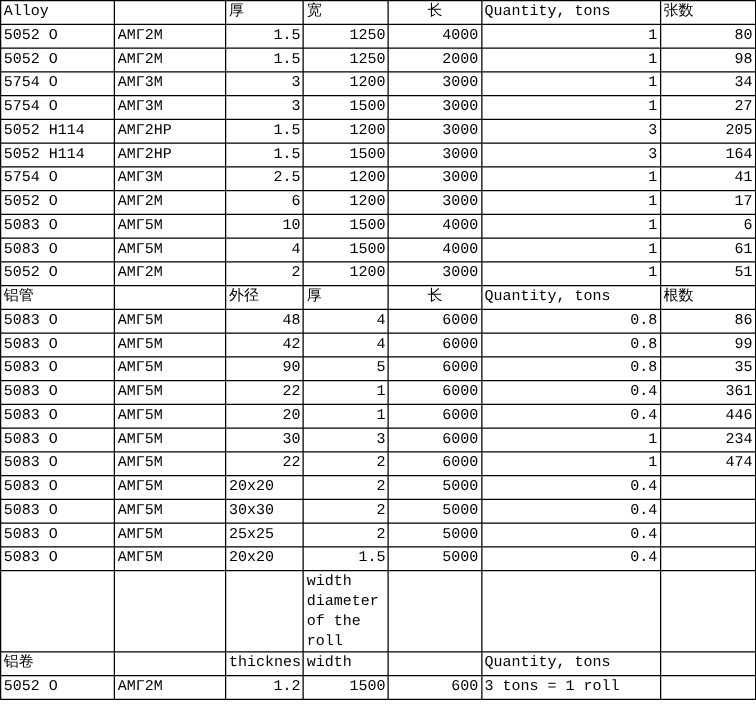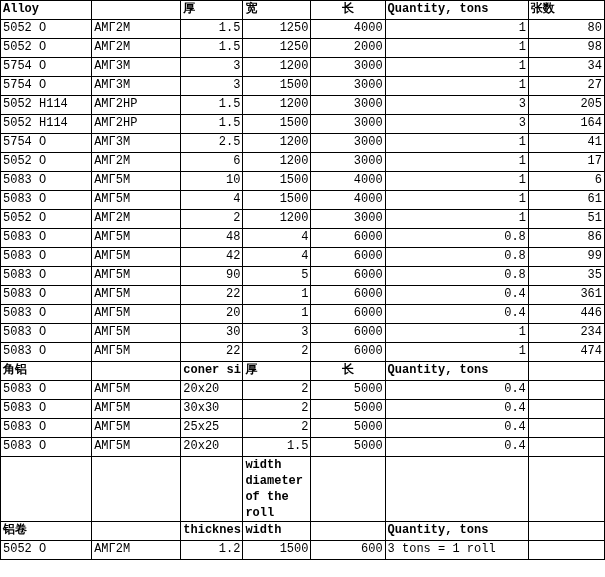--- a/index.html
+++ b/index.html
@@ -27,21 +27,21 @@
     line-height: 16px;
     vertical-align: top;
     overflow: hidden;
     white-space: nowrap;
     font-family: "Liberation Mono", monospace;
     font-size: 12px;
   }
   td.num { text-align: right; }
   td.left { text-align: left; }
   td.center { text-align: center; }
-  td.bold { font-weight: bold; }
+  td.bold { font-weight: normal; }
   td.noborder { border: none; }
   .wrapcell {
     white-space: normal !important;
     word-break: break-word;
     line-height: 15px;
     vertical-align: top;
   }
   col.c0 { width: 91px; }
   col.c1 { width: 89px; }
   col.c2 { width: 62px; }
@@ -170,92 +170,92 @@
       <td class="left">5052 O</td>
       <td class="left">АМГ2М</td>
       <td class="num">2</td>
       <td class="num">1200</td>
       <td class="num">3000</td>
       <td class="num">1</td>
       <td class="num">51</td>
     </tr>
 
     <tr>
-      <td class="left">5083 O</td>
-      <td class="left">АМГ5М</td>
-      <td class="num">48</td>
-      <td class="num">4</td>
-      <td class="num">6000</td>
-      <td class="num">0.8</td>
-      <td class="num">86</td>
-    </tr>
-    <tr>
-      <td class="left">5083 O</td>
-      <td class="left">АМГ5М</td>
-      <td class="num">42</td>
-      <td class="num">4</td>
-      <td class="num">6000</td>
-      <td class="num">0.8</td>
-      <td class="num">99</td>
-    </tr>
-    <tr>
-      <td class="left">5083 O</td>
-      <td class="left">АМГ5М</td>
-      <td class="num">90</td>
-      <td class="num">5</td>
-      <td class="num">6000</td>
-      <td class="num">0.8</td>
-      <td class="num">35</td>
-    </tr>
-    <tr>
-      <td class="left">5083 O</td>
-      <td class="left">АМГ5М</td>
-      <td class="num">22</td>
-      <td class="num">1</td>
-      <td class="num">6000</td>
-      <td class="num">0.4</td>
-      <td class="num">361</td>
-    </tr>
-    <tr>
-      <td class="left">5083 O</td>
-      <td class="left">АМГ5М</td>
-      <td class="num">20</td>
-      <td class="num">1</td>
-      <td class="num">6000</td>
-      <td class="num">0.4</td>
-      <td class="num">446</td>
-    </tr>
-    <tr>
-      <td class="left">5083 O</td>
-      <td class="left">АМГ5М</td>
-      <td class="num">30</td>
-      <td class="num">3</td>
-      <td class="num">6000</td>
-      <td class="num">1</td>
-      <td class="num">234</td>
-    </tr>
-    <tr>
-      <td class="left">5083 O</td>
-      <td class="left">АМГ5М</td>
-      <td class="num">22</td>
-      <td class="num">2</td>
-      <td class="num">6000</td>
-      <td class="num">1</td>
-      <td class="num">474</td>
-    </tr>
-
-    <tr>
-      <td class="left bold">角铝</td>
+      <td class="left bold">铝管</td>
       <td class="left"></td>
-      <td class="left bold">coner si</td>
+      <td class="left bold">外径</td>
       <td class="left bold">厚</td>
       <td class="center bold">长</td>
       <td class="left bold">Quantity, tons</td>
-      <td class="left"></td>
-    </tr>
+      <td class="left bold">根数</td>
+    </tr>
+    <tr>
+      <td class="left">5083 O</td>
+      <td class="left">АМГ5М</td>
+      <td class="num">48</td>
+      <td class="num">4</td>
+      <td class="num">6000</td>
+      <td class="num">0.8</td>
+      <td class="num">86</td>
+    </tr>
+    <tr>
+      <td class="left">5083 O</td>
+      <td class="left">АМГ5М</td>
+      <td class="num">42</td>
+      <td class="num">4</td>
+      <td class="num">6000</td>
+      <td class="num">0.8</td>
+      <td class="num">99</td>
+    </tr>
+    <tr>
+      <td class="left">5083 O</td>
+      <td class="left">АМГ5М</td>
+      <td class="num">90</td>
+      <td class="num">5</td>
+      <td class="num">6000</td>
+      <td class="num">0.8</td>
+      <td class="num">35</td>
+    </tr>
+    <tr>
+      <td class="left">5083 O</td>
+      <td class="left">АМГ5М</td>
+      <td class="num">22</td>
+      <td class="num">1</td>
+      <td class="num">6000</td>
+      <td class="num">0.4</td>
+      <td class="num">361</td>
+    </tr>
+    <tr>
+      <td class="left">5083 O</td>
+      <td class="left">АМГ5М</td>
+      <td class="num">20</td>
+      <td class="num">1</td>
+      <td class="num">6000</td>
+      <td class="num">0.4</td>
+      <td class="num">446</td>
+    </tr>
+    <tr>
+      <td class="left">5083 O</td>
+      <td class="left">АМГ5М</td>
+      <td class="num">30</td>
+      <td class="num">3</td>
+      <td class="num">6000</td>
+      <td class="num">1</td>
+      <td class="num">234</td>
+    </tr>
+    <tr>
+      <td class="left">5083 O</td>
+      <td class="left">АМГ5М</td>
+      <td class="num">22</td>
+      <td class="num">2</td>
+      <td class="num">6000</td>
+      <td class="num">1</td>
+      <td class="num">474</td>
+    </tr>
+
     <tr>
       <td class="left">5083 O</td>
       <td class="left">АМГ5М</td>
       <td class="left">20x20</td>
       <td class="num">2</td>
       <td class="num">5000</td>
       <td class="num">0.4</td>
       <td class="num"></td>
     </tr>
     <tr>

